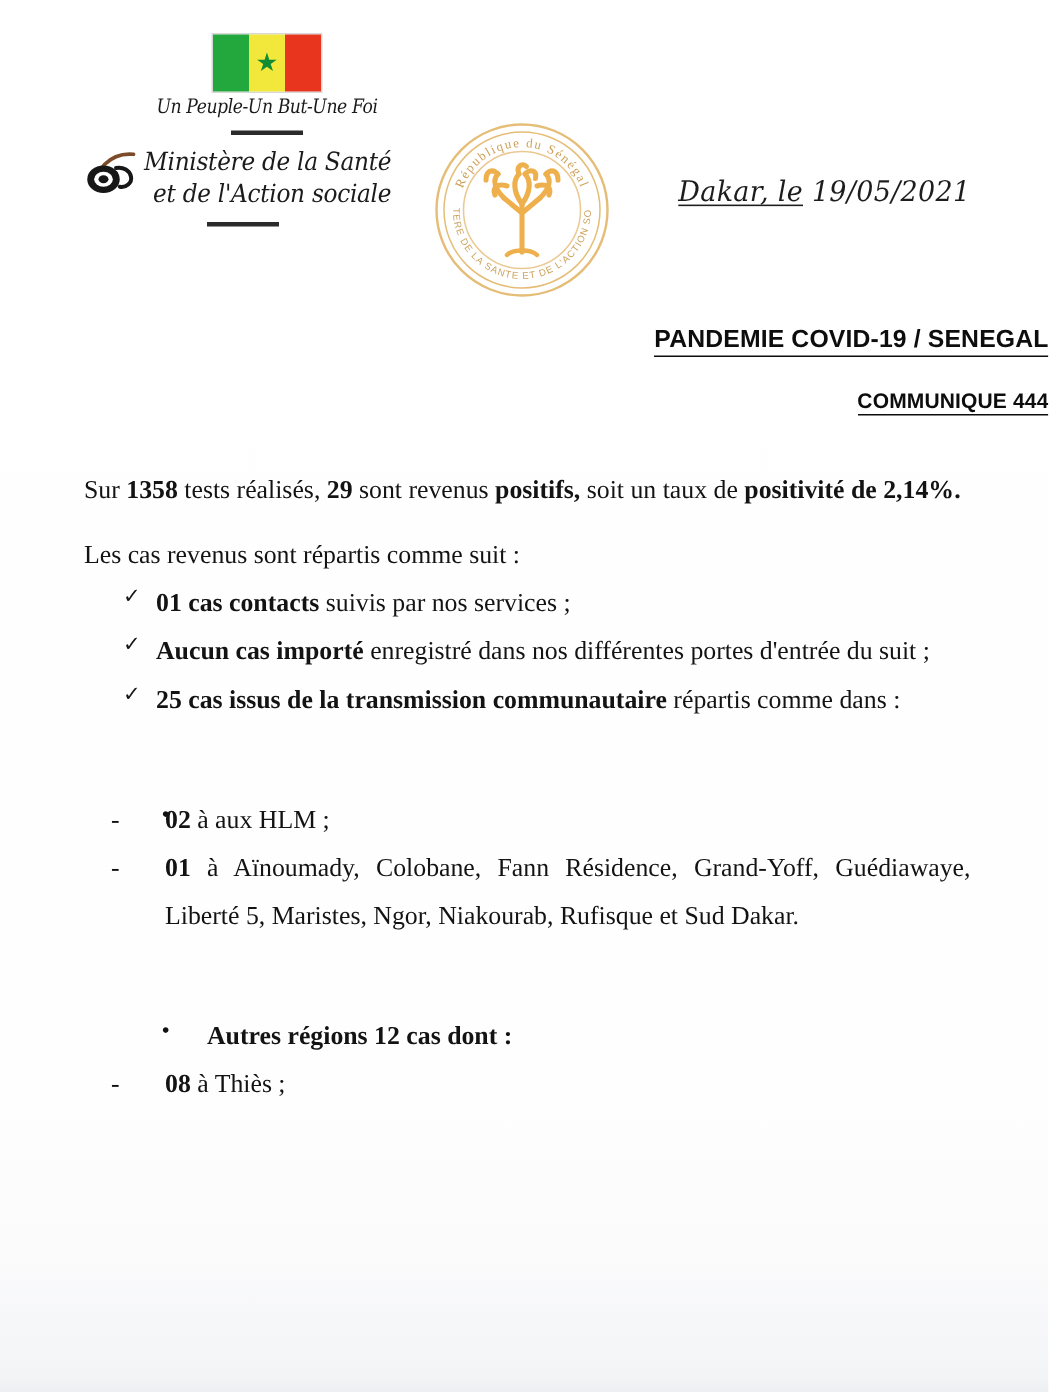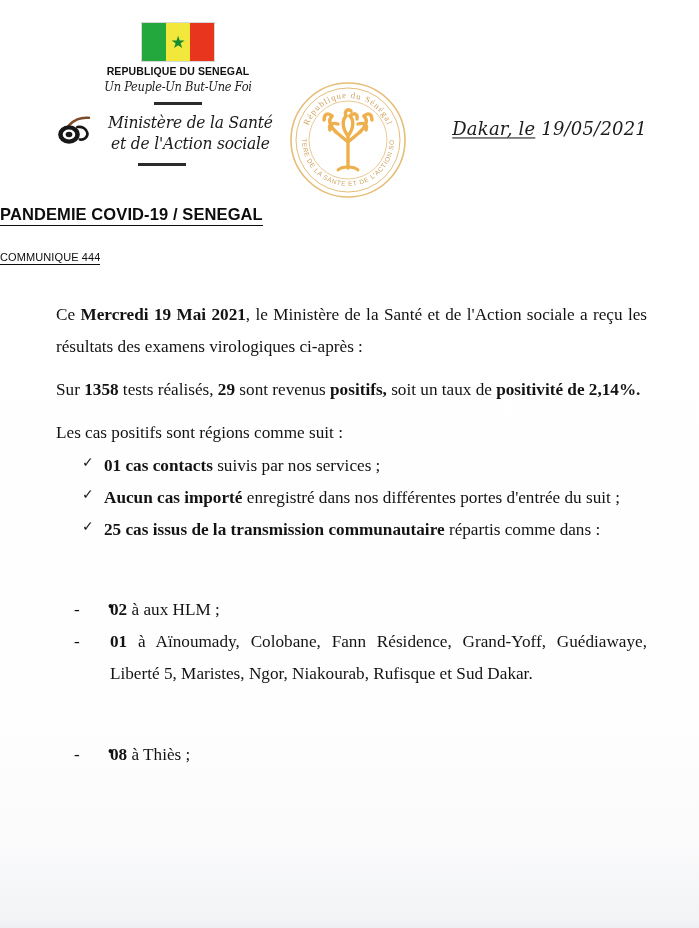--- a/index.html
+++ b/index.html
@@ -99,22 +99,22 @@
     margin-top: 8px;
     padding-left: 6px;
   }
   .caduceus {
     width: 40px;
     height: 34px;
     flex: 0 0 auto;
     margin-top: 2px;
   }
   .ministry-lines {
-    text-align: center;
-    margin-left: 14px;
+    text-align: right;
+    margin-left: 2px;
   }
   .ministry-line {
     font-family: "DejaVu Serif", "Liberation Serif", serif;
     font-style: italic;
     font-size: 15.5px;
     color: #1b1b1b;
     letter-spacing: -0.2px;
     line-height: 1.38;
     white-space: nowrap;
     transform: scaleY(1.08);
@@ -150,38 +150,38 @@
     white-space: nowrap;
     transform: scaleY(1.05);
   }
   .date-city {
     text-decoration: underline;
     text-underline-offset: 2px;
   }
 
   
   .titles {
-    margin-top: 0;
-    text-align: left;
+    margin-top: 12px;
+    text-align: right;
   }
   .doc-title {
     font-family: "Liberation Sans", "DejaVu Sans", sans-serif;
     font-weight: bold;
     font-size: 16.5px;
     color: #0d0d0d;
     letter-spacing: 0.1px;
     display: inline-block;
     border-bottom: 1.6px solid #0d0d0d;
     padding-bottom: 1px;
   }
   .doc-subtitle-wrap { margin-top: 21px; }
   .doc-subtitle {
     font-family: "Liberation Sans", "DejaVu Sans", sans-serif;
-    font-weight: normal;
-    font-size: 11px;
+    font-weight: bold;
+    font-size: 14px;
     color: #0d0d0d;
     letter-spacing: 0.1px;
     display: inline-block;
     border-bottom: 1.6px solid #0d0d0d;
     padding-bottom: 1px;
   }
 
   
   .body-text {
     margin: 34px 52px 0 56px;
@@ -259,21 +259,20 @@
     <div class="gov-block">
 
       <div class="flag">
         <div class="flag-band" id="flag-band-green" style="background: rgb(34, 168, 60);"></div>
         <div class="flag-band" id="flag-band-yellow" style="background: rgb(242, 232, 60);">
           <span class="flag-star" id="flag-star" style="color: rgb(17, 140, 51);">★</span>
         </div>
         <div class="flag-band" id="flag-band-red" style="background: rgb(232, 54, 30);"></div>
       </div>
 
-      <div class="republic-title">REPUBLIQUE DU SENEGAL</div>
       <div class="republic-motto">Un Peuple-Un But-Une Foi</div>
 
       <div class="rule"></div>
 
       <div class="ministry-row">
         <svg class="caduceus" viewBox="0 0 48 40">
           <path d="M42 3 C32 2 24 6 19 11 C15 15 14 19 17 21 C20 23 25 21 28 18" fill="none" stroke="#7B4B2A" stroke-width="3" stroke-linecap="round"></path>
           <ellipse cx="18" cy="23" rx="13" ry="11" fill="#171717"></ellipse>
           <ellipse cx="18" cy="23" rx="7.5" ry="6" fill="#ffffff"></ellipse>
           <ellipse cx="18" cy="23" rx="4" ry="3.2" fill="#171717"></ellipse>
@@ -320,25 +319,24 @@
     </div>
   </div>
 
   <div class="titles">
     <div><span class="doc-title">PANDEMIE COVID-19 / SENEGAL</span></div>
     <div class="doc-subtitle-wrap"><span class="doc-subtitle">COMMUNIQUE 444</span></div>
   </div>
 
   <div class="body-text">
 
-    <p class="para"><span>Ce </span><b>Mercredi 19 Mai 2021</b><span>, le Ministère de la Santé et de l'Action sociale a reçu les résultats des examens virologiques ci-après :</span></p>
 
     <p class="para"><span>Sur </span><b>1358</b><span> tests réalisés, </span><b>29</b><span> sont revenus </span><b>positifs,</b><span> soit un taux de </span><b>positivité de 2,14%.</b></p>
 
-    <p class="para">Les cas positifs sont régions comme suit :</p>
+    <p class="para">Les cas revenus sont répartis comme suit :</p>
 
     <ul class="check-list">
       <li class="check-item">
         <span class="check-mark">✓</span><b>01 cas contacts</b><span> suivis par nos services ;</span>
       </li>
       <li class="check-item">
         <span class="check-mark">✓</span><b>Aucun cas importé</b><span> enregistré dans nos différentes portes d'entrée du suit ;</span>
       </li>
       <li class="check-item">
         <span class="check-mark">✓</span><b>25 cas issus de la transmission communautaire</b><span> répartis comme dans :</span>
@@ -356,21 +354,21 @@
       </div>
       <div class="dash-item">
         <span class="dash-mark">-</span><b>01</b><span> à Aïnoumady, Colobane, Fann Résidence, Grand-Yoff, Guédiawaye, Liberté 5, Maristes, Ngor, Niakourab, Rufisque et Sud Dakar.</span>
       </div>
     </div>
 
     <div class="gap-md"></div>
 
     <div class="sub-block">
       <div class="bullet-head">
-        <span class="bullet-dot">•</span>
+        <span class="bullet-dot">•</span><span>Autres régions 12 cas dont :</span>
       </div>
       <div class="dash-item">
         <span class="dash-mark">-</span><b>08</b><span> à Thiès ;</span>
       </div>
     </div>
 
   </div>
 </div>
 
 </body></html>

